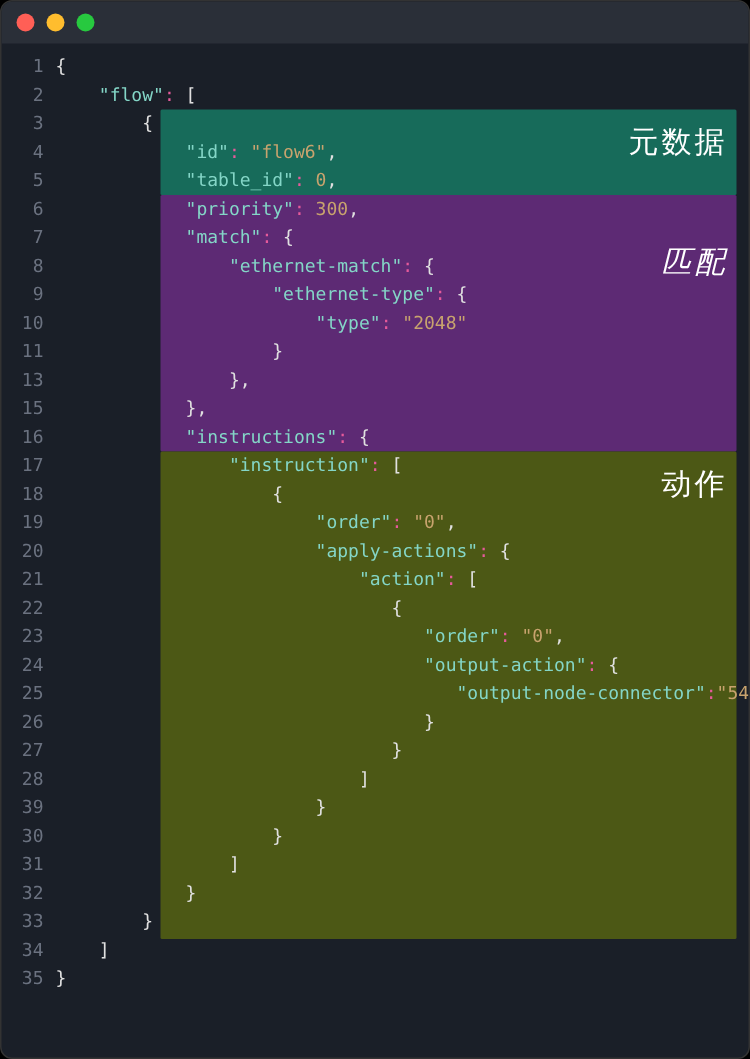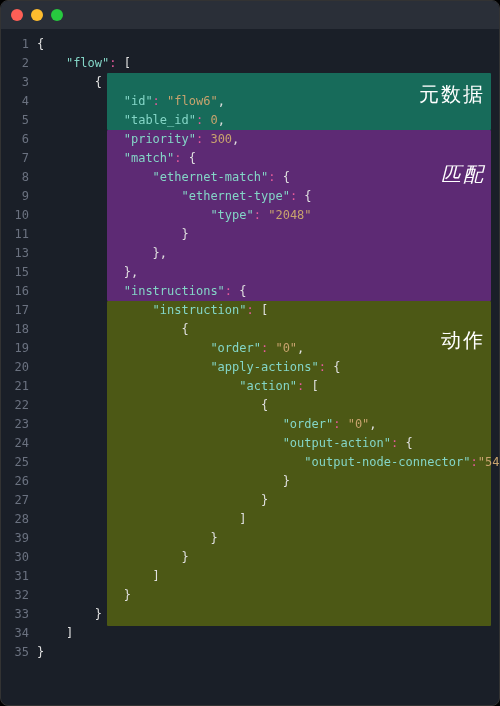--- a/index.html
+++ b/index.html
@@ -85,21 +85,21 @@
     position: absolute;
     right: 14px;
     color: #ffffff;
     font-family: 'PingFang SC', 'Microsoft YaHei', sans-serif;
     font-size: 20px;
     z-index: 2;
     letter-spacing: 2px;
   }
   .annot-meta  { top: 52px; }
   .annot-match { top: 132px; font-style: italic; }
-  .annot-instr { top: 298px; }
+  .annot-instr { top: 280px; }
 
   .code-layer {
     position: relative;
     z-index: 1;
   }
 </style>
 </head>
 <body>
 
 <div class="window">

